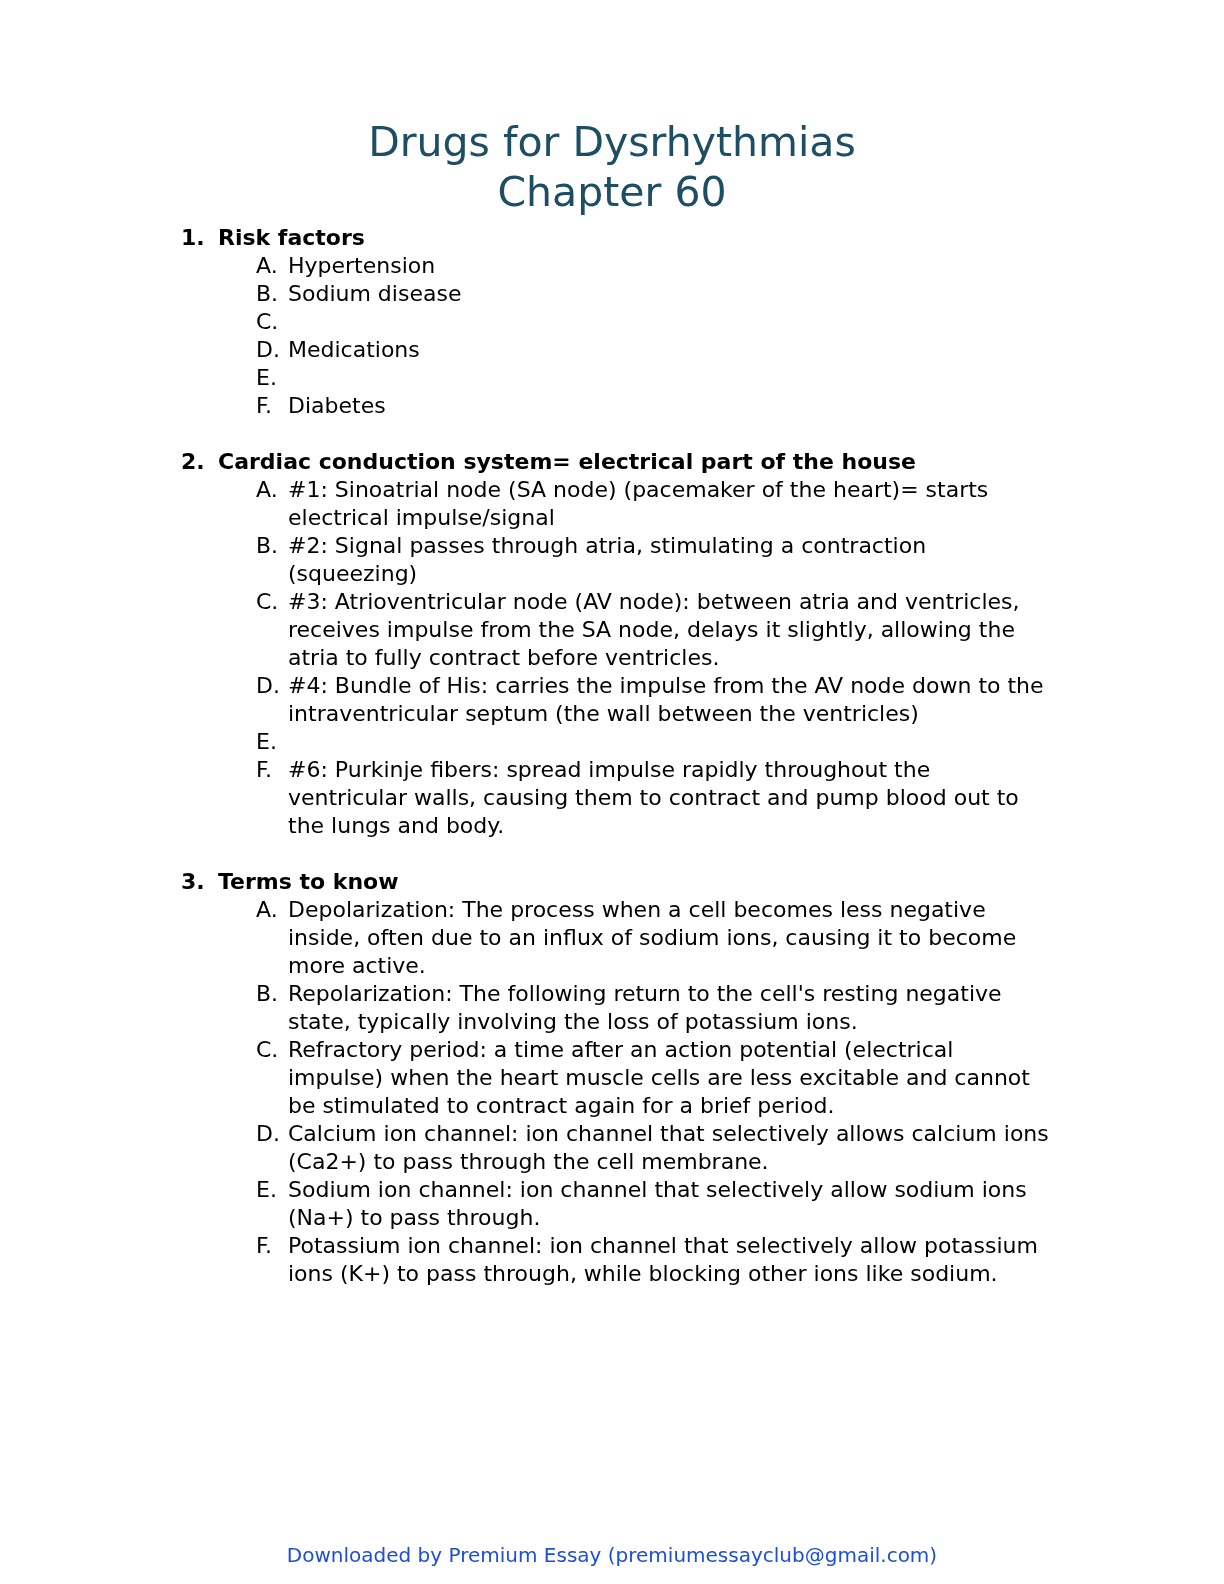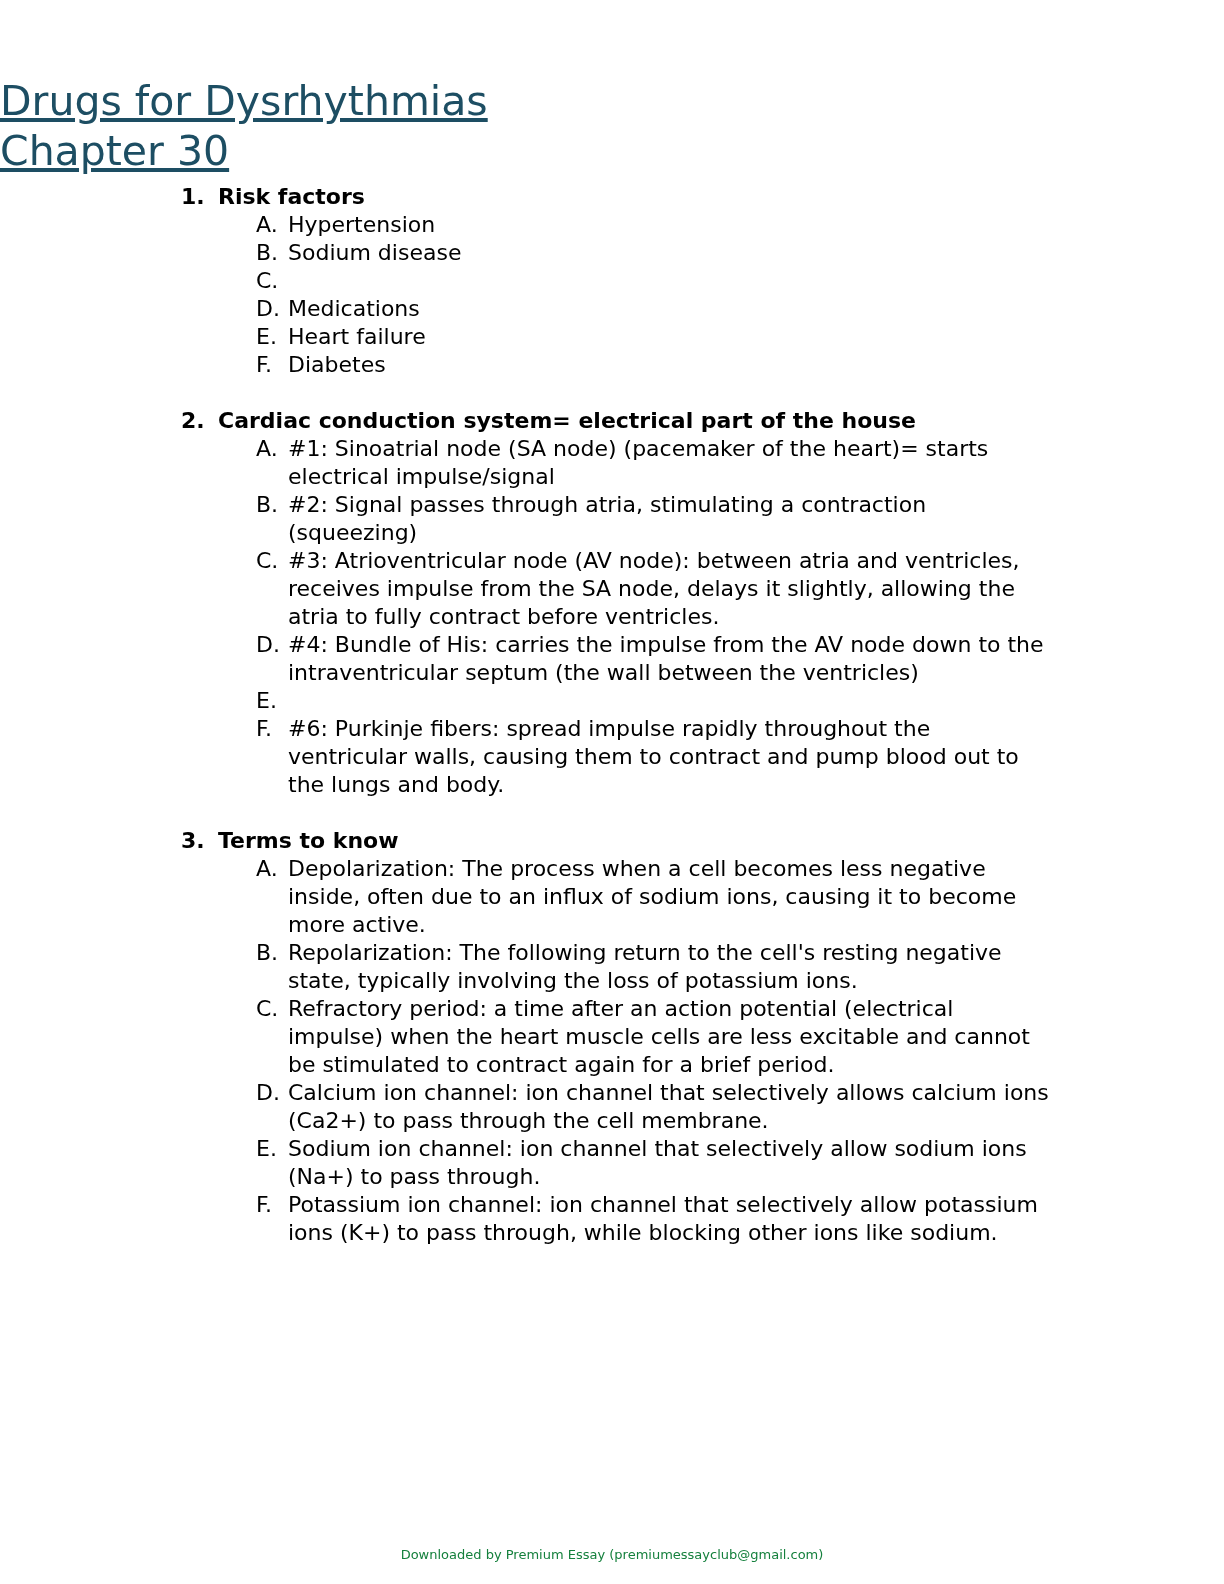--- a/index.html
+++ b/index.html
@@ -10,27 +10,26 @@
   .page {
     position: relative;
     width: 1224px;
     height: 1584px;
     background: #ffffff;
     font-family: "DejaVu Sans", sans-serif;
     color: #000000;
     overflow: hidden;
   }
   .title-block {
-    padding-top: 76px;
-    text-align: left;
+    padding-top: 117px;
+    text-align: center;
     color: #1d4e63;
     font-size: 41px;
     line-height: 50px;
     font-weight: 400;
-    text-decoration: underline;
   }
   .content {
     margin: 7px 0 0 181px;
     width: 900px;
     font-size: 22px;
     line-height: 28px;
   }
   .section { margin-top: 0; }
   .section + .section { margin-top: 28px; }
   .sec-head {
@@ -52,33 +51,33 @@
   .item-text {
     width: 764px;
     flex: none;
   }
   .footer {
     position: absolute;
     left: 0;
     right: 0;
     bottom: 19px;
     text-align: center;
-    font-size: 13px;
+    font-size: 20px;
     line-height: 20px;
-    color: #15803d;
+    color: #1d4ed8;
   }
 </style>
 </head>
 <body>
 
 <div class="page">
 
   <div class="title-block">
     <div>Drugs for Dysrhythmias</div>
-    <div>Chapter 30</div>
+    <div>Chapter 60</div>
   </div>
 
   <div class="content">
 
     <div class="section">
       <div class="sec-head">
         <span class="sec-num">1.</span>
         <span class="sec-title">Risk factors</span>
       </div>
       <div class="item">
@@ -91,21 +90,20 @@
       </div>
       <div class="item">
         <span class="item-label">C.</span>
       </div>
       <div class="item">
         <span class="item-label">D.</span>
         <span class="item-text">Medications</span>
       </div>
       <div class="item">
         <span class="item-label">E.</span>
-        <span class="item-text">Heart failure</span>
       </div>
       <div class="item">
         <span class="item-label">F.</span>
         <span class="item-text">Diabetes</span>
       </div>
     </div>
 
     <div class="section">
       <div class="sec-head">
         <span class="sec-num">2.</span>

